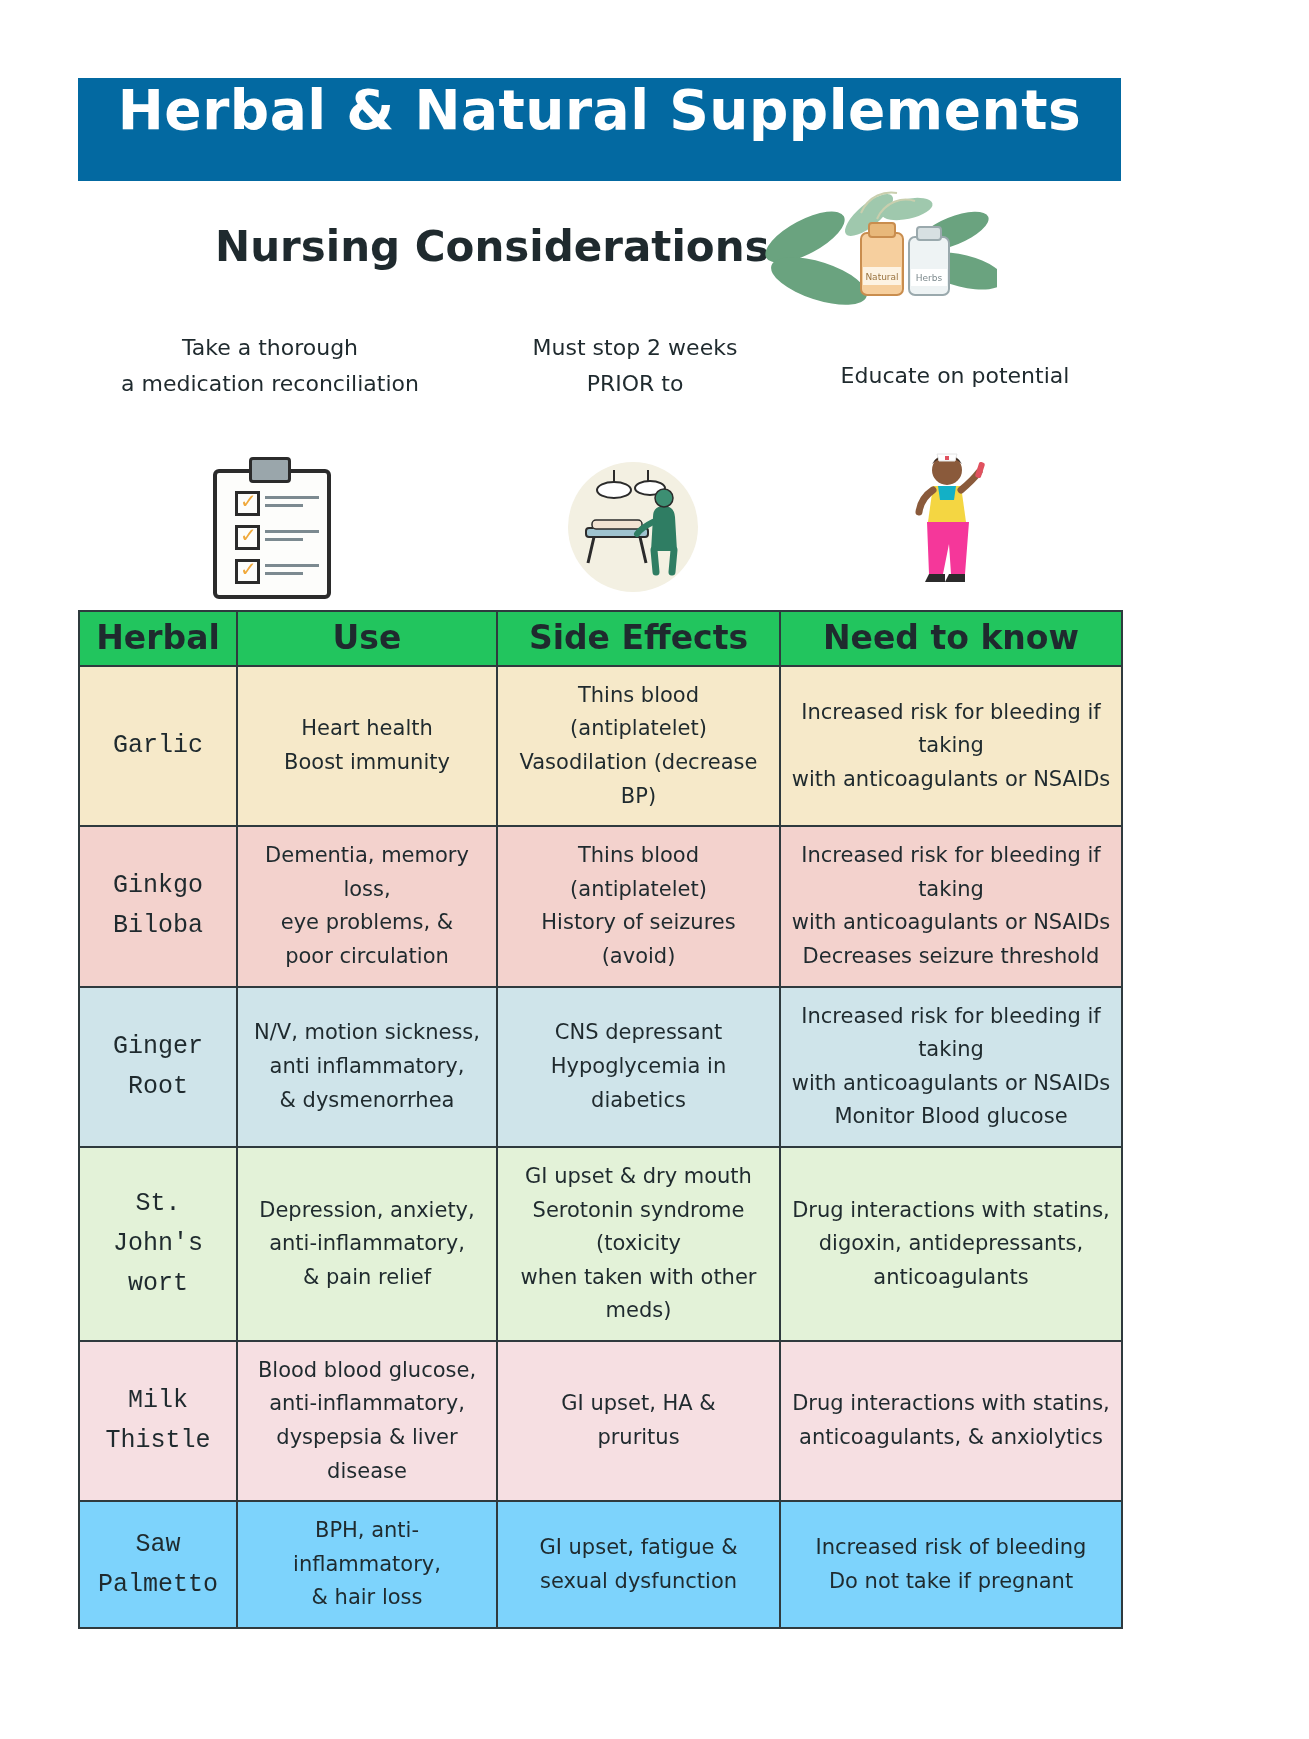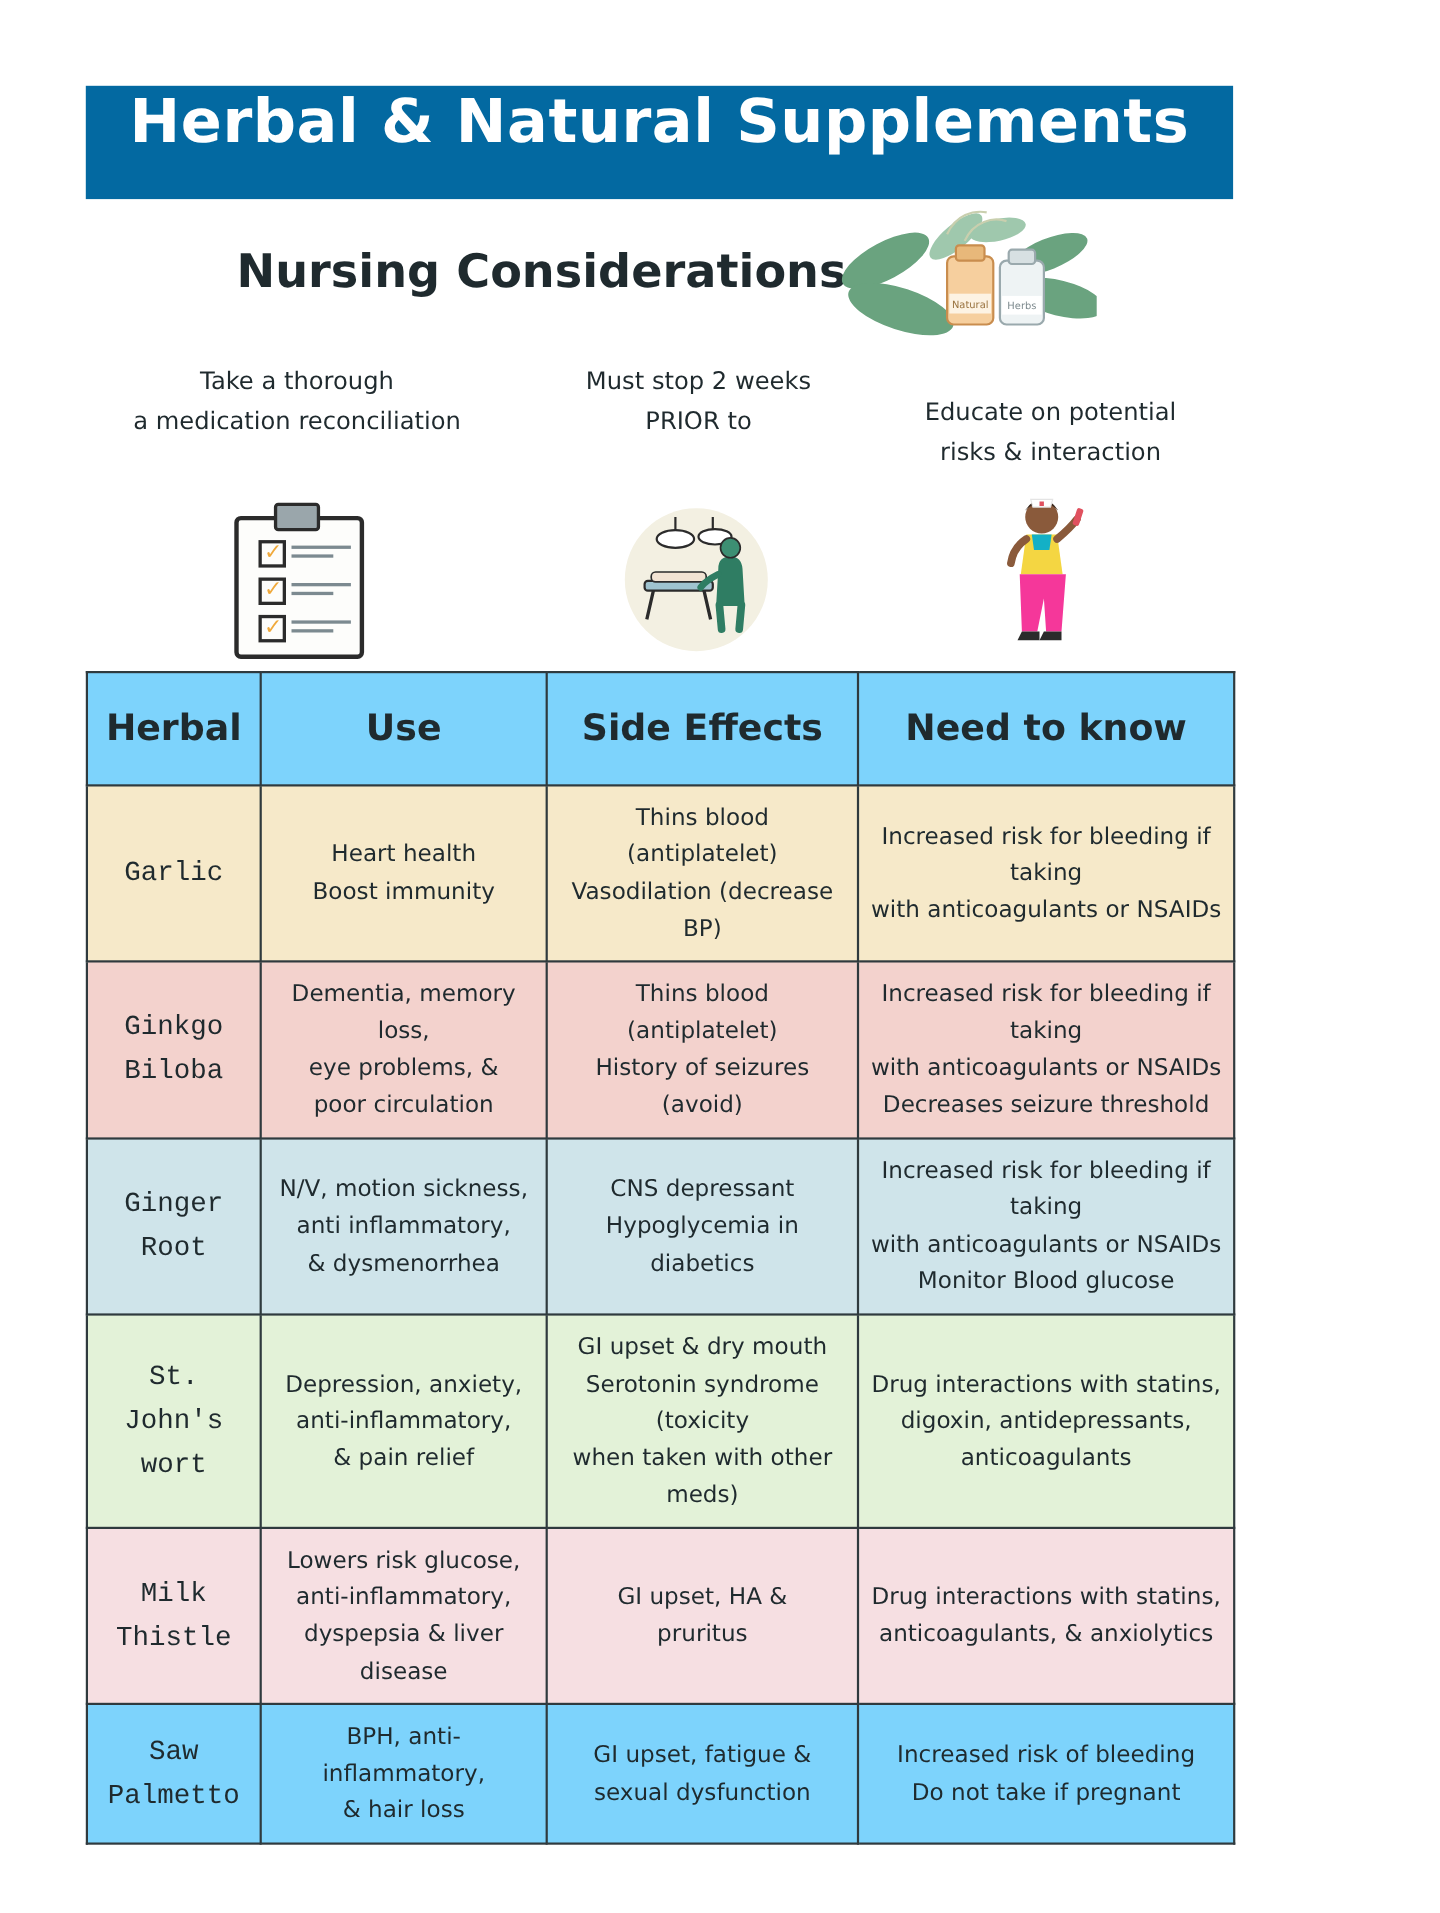--- a/index.html
+++ b/index.html
@@ -126,24 +126,24 @@
   th, td {
     border: 2px solid #2f3a3e;
     text-align: center;
     vertical-align: middle;
     padding: 12px 10px;
     font-size: 21px;
     line-height: 1.6;
     color: #1f2a2e;
   }
   thead th {
-    background: #7dd3fc;
+    background: #22c55e;
     font-size: 33px;
     font-weight: 700;
-    padding: 24px 8px;
+    padding: 0 8px;
   }
   td.herb-name {
     font-size: 25px;
     font-weight: 400;
     font-family: Liberation Mono, monospace;
   }
   col.c1 { width: 158px; }
   col.c2 { width: 260px; }
   col.c3 { width: 283px; }
   col.c4 { width: 342px; }
@@ -193,21 +193,20 @@
   <div>a medication reconciliation</div>
 </div>
 
 <div class="consideration" id="cons-2">
   <div>Must stop 2 weeks</div>
   <div>PRIOR to</div>
 </div>
 
 <div class="consideration" id="cons-3">
   <div>Educate on potential</div>
-  <div>risks &amp; interaction</div>
 </div>
 
 <div class="art" id="art-clipboard">
   <div class="clip-board">
     <div class="clip-row" style="top:18px;">
       <div class="clip-box">
           <span class="clip-check">✓</span>
         </div>
       <div class="clip-line"></div>
       <div class="clip-line short"></div>
@@ -361,21 +360,21 @@
         <td>
           <span class="cell-line">Drug interactions with statins,</span>
           <span class="cell-line">digoxin, antidepressants,</span>
           <span class="cell-line">anticoagulants</span>
         </td>
       </tr>
 
       <tr style="background:#f6dfe2;">
         <td class="herb-name">Milk Thistle</td>
         <td>
-          <span class="cell-line">Lowers risk glucose,</span>
+          <span class="cell-line">Blood blood glucose,</span>
           <span class="cell-line">anti-inflammatory,</span>
           <span class="cell-line">dyspepsia &amp; liver disease</span>
         </td>
         <td>
           <span class="cell-line">GI upset, HA &amp;</span>
           <span class="cell-line">pruritus</span>
         </td>
         <td>
           <span class="cell-line">Drug interactions with statins,</span>
           <span class="cell-line">anticoagulants, &amp; anxiolytics</span>

